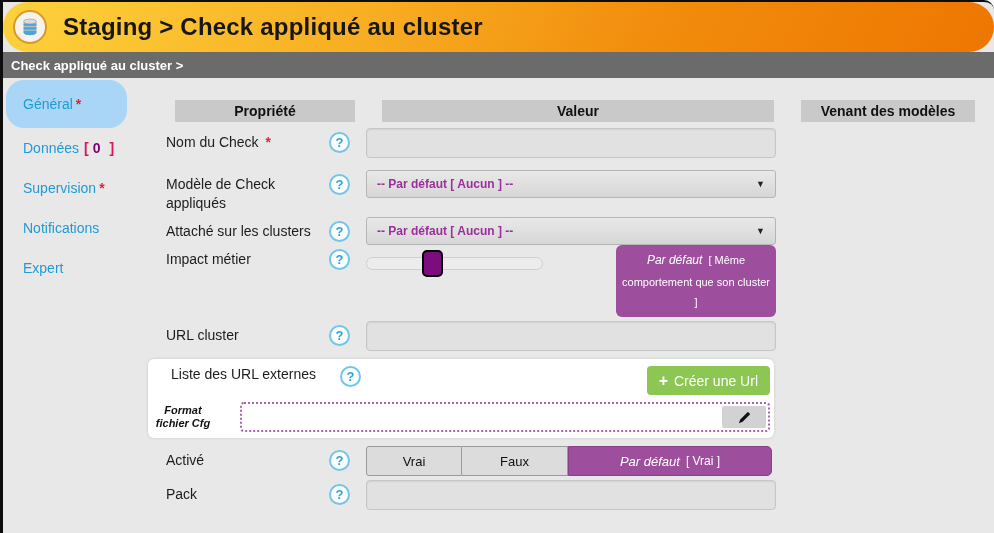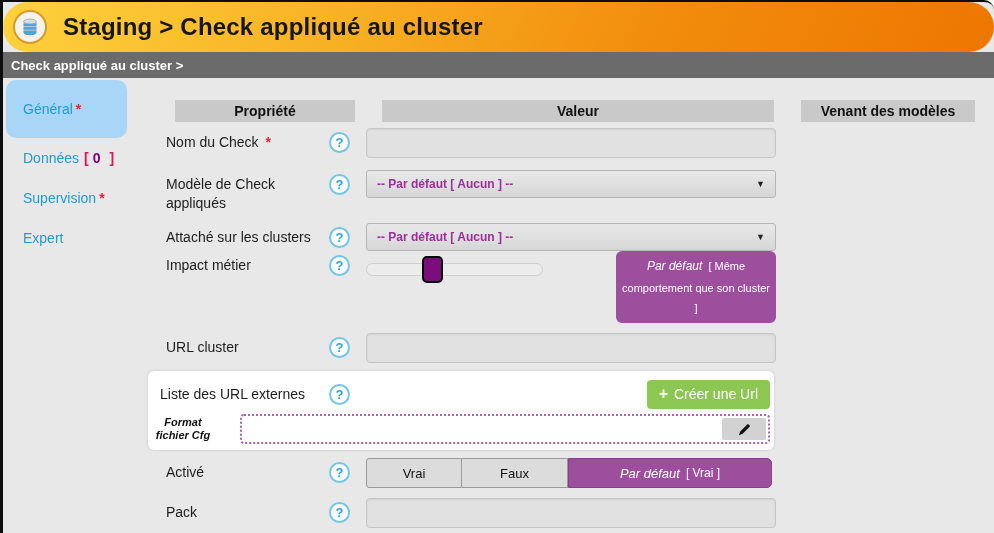--- a/index.html
+++ b/index.html
@@ -33,22 +33,22 @@
   
   .body-area { display:flex; height:455px; }
 
   
   .sidebar { width:148px; flex:0 0 auto; padding-top:2px; }
   .side-item {
     height:40px; display:flex; align-items:center; padding-left:20px;
     color:#1f9bd4; font-size:14px; cursor:pointer; white-space:nowrap;
   }
   .side-item.active {
-    background:#a9d6f6; border-radius:10px; width:121px; margin-left:3px;
-    padding-left:17px; height:58px;
+    background:#a9d6f6; border-radius:18px; width:121px; margin-left:3px;
+    padding-left:17px; height:48px;
   }
   .req { color:#e3232d; font-weight:bold; margin-left:3px; }
   .badge-bracket { color:#e0115f; font-weight:bold; margin-left:5px; }
   .badge-num { color:#7a007a; font-weight:bold; margin:0 4px; }
 
   
   .main { flex:1; padding:22px 19px 0 0; }
   .thead { display:grid; grid-template-columns:204px 416px 1fr; gap:3px; }
   .thead .cell {
     background:#c9c9c9; height:22px; display:flex; align-items:center; justify-content:center;
@@ -89,21 +89,21 @@
     color:#fff; font-size:11px; line-height:1.9; text-align:center; padding:4px 6px;
     cursor:pointer; font-family:"Liberation Sans", sans-serif;
   }
   .def-btn .it { font-style:italic; font-size:12px; margin-right:3px; }
 
   
   .url-panel {
     margin:8px 0 0 -3px; width:626px; background:#ffffff; border-radius:6px;
     box-shadow:0 0 3px rgba(0,0,0,.15); padding:7px 4px 6px 0;
   }
-  .url-head { display:flex; align-items:center; padding-left:12px; height:32px; }
+  .url-head { display:flex; padding-left:23px; height:32px; }
   .url-head .flabel-inline { font-size:14px; color:#1c1c1c; padding-right:24px; }
   .url-head .help { margin-top:0; }
   .create-btn {
     margin-left:auto; height:29px; background:#8cc653; border:0; border-radius:4px;
     color:#fff; font-size:14px; display:flex; align-items:center; gap:6px; padding:0 12px;
     cursor:pointer; font-family:"Liberation Sans", sans-serif;
   }
   .create-btn .plus { font-weight:bold; font-size:16px; }
   .url-body { display:flex; align-items:center; padding:4px 0 0 6px;gap:24px; }
   .fmt-label {
@@ -132,21 +132,21 @@
     font-family:"Liberation Sans", sans-serif;
   }
   .tg.first { width:96px; border-radius:3px 0 0 3px; }
   .tg.mid { width:106px; border-left:0; }
   .tg.def {
     width:204px; background:#9d4f9d; border:1px solid #8a3f8a; color:#fff;
     border-radius:0 5px 5px 0; font-size:12px;
   }
   .tg.def .it { font-style:italic; font-size:13px; margin-right:6px; }
 
-  .mt6{margin-top:6px;} .mt8{margin-top:8px;} .mt10{margin-top:10px;}
+  .mt6{margin-top:6px;} .mt8{margin-top:8px;} .mt10{margin-top:4px;}
   .mt12{margin-top:12px;} .mt16{}
 </style>
 </head>
 <body>
 
 <div class="page">
 
   <div class="app-header">
     <div class="db-badge">
       <svg width="22" height="22" viewBox="0 0 24 24" aria-hidden="true">
@@ -175,20 +175,23 @@
         <span>Données</span>
         <span class="badge-bracket">[</span>
         <span class="badge-num">0</span>
         <span class="badge-bracket">]</span>
       </div>
       <div class="side-item">
         <span>Supervision</span>
         <span class="req">*</span>
       </div>
       <div class="side-item">
+        <span>Notifications</span>
+      </div>
+      <div class="side-item">
         <span>Expert</span>
       </div>
     </div>
 
     <div class="main">
 
       <div class="thead">
         <div class="cell">Propriété</div>
         <div class="cell">Valeur</div>
         <div class="cell">Venant des modèles</div>

